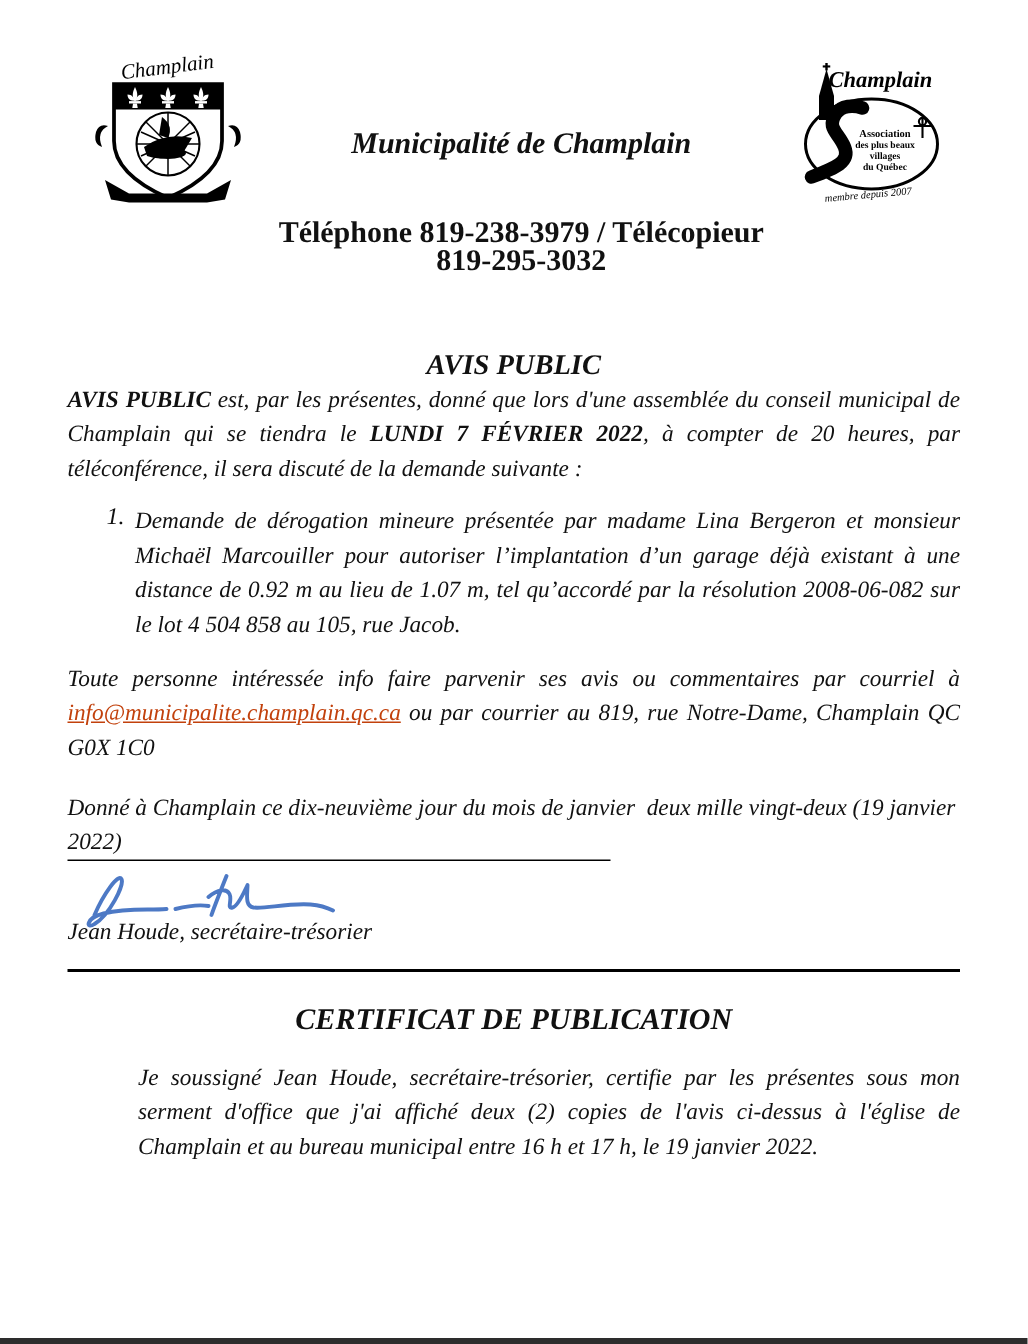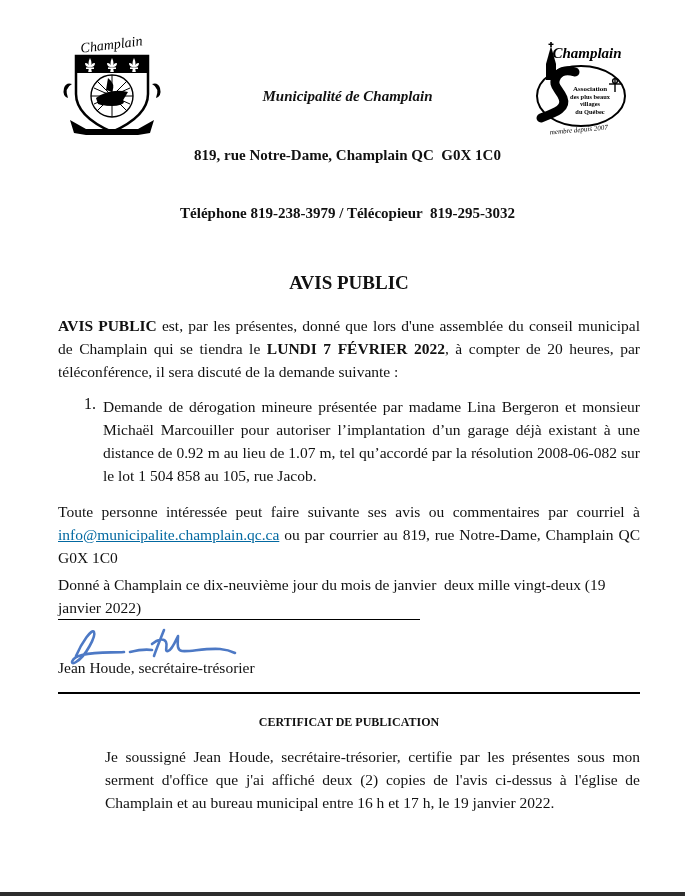--- a/index.html
+++ b/index.html
@@ -2,46 +2,46 @@
 <html><head>
 <meta charset="utf-8">
 <style>
   html,body{margin:0;padding:0;}
   body{
     width:685px;height:896px;position:relative;overflow:hidden;
     background:#ffffff;color:#111;
     font-family:"Liberation Serif","DejaVu Serif",serif;
   }
   .page{position:absolute;inset:0;}
-  .content{padding:0 45px 0 58px;}
+  .content{padding:0 45px 0 45px;font-style:italic;}
   
   .header{display:flex;align-items:flex-start;margin-top:36px;padding:0 50px 0 52px;}
   .logo-left{width:120px;flex:0 0 auto;}
   .header-text{flex:1;text-align:center;padding-top:12px;font-weight:bold;
-    font-size:15px;line-height:19.5px;white-space:pre-wrap;}
+    font-size:20px;line-height:19.5px;white-space:pre-wrap;}
   .org-name{font-style:italic;}
   .logo-right{width:112px;flex:0 0 auto;padding-top:4px;}
   
   .notice-title{text-align:center;font-weight:bold;font-size:19px;margin-top:9px;}
   p{margin:0;font-size:15.5px;line-height:23px;text-align:justify;}
-  .p-intro{margin-top:20px;}
+  .p-intro{}
   .list-item{margin-top:12px;padding-left:45px;position:relative;}
   .list-num{position:absolute;left:26px;top:0;}
   .p-contact{margin-top:13px;}
-  .email-link{color:#0369a1;text-decoration:underline;cursor:pointer;}
-  .p-dated{margin-top:4px;text-align:left;white-space:pre-wrap;}
+  .email-link{color:#c2410c;text-decoration:underline;cursor:pointer;}
+  .p-dated{margin-top:17px;text-align:left;white-space:pre-wrap;}
   
   .sig-block{margin-top:0;}
   .sig-space{height:37px;position:relative;}
   .sig-scribble{position:absolute;left:4px;bottom:-10px;}
   .sig-line{border-bottom:1.6px solid #000;}
   .sig-line.w1{width:362px;}
   .sig-name{margin-top:0;text-align:left;}
   .divider{border:none;border-top:2px solid #000;margin:13px 0 0 0;}
-  .cert-title{text-align:center;font-weight:bold;font-size:12px;margin-top:21px;}
+  .cert-title{text-align:center;font-weight:bold;font-size:20px;margin-top:21px;}
   .p-cert{margin-top:15px;margin-left:47px;}
   .bottom-bar{position:absolute;left:0;bottom:0;width:100%;height:4px;background:#2d2d2d;}
   svg text{font-family:"Liberation Serif","DejaVu Serif",serif;}
 </style>
 </head>
 <body>
 
 <div class="page">
 
   <div class="header">
@@ -94,21 +94,20 @@
 
         <path d="M20,48 Q12,52 16,62 Q10,60 12,52 Q14,46 20,48" fill="#000"></path>
         <path d="M100,48 Q108,52 104,62 Q110,60 108,52 Q106,46 100,48" fill="#000"></path>
 
         <path d="M18,84 L34,93 L86,93 L102,84 L98,97 L86,99 L34,99 L22,97 Z" fill="#000"></path>
       </svg>
     </div>
 
     <div class="header-text">
       <div class="org-name">Municipalité de Champlain</div>
-      <div>819, rue Notre-Dame, Champlain QC  G0X 1C0</div>
       <div>Téléphone 819-238-3979 / Télécopieur  819-295-3032</div>
     </div>
 
     <div class="logo-right">
       <svg width="112" height="98" viewBox="0 0 112 98">
         <text x="64" y="18" text-anchor="middle" font-size="15" font-style="italic" font-weight="bold" fill="#000">Champlain</text>
 
         <g fill="#000">
           <rect x="27.2" y="2" width="1.6" height="5"></rect>
           <rect x="25.5" y="3.6" width="5" height="1.4"></rect>
@@ -137,24 +136,24 @@
   </div>
 
   <div class="content">
 
     <div class="notice-title">AVIS PUBLIC</div>
 
     <p class="p-intro"><b>AVIS PUBLIC</b><span> est, par les présentes, donné que lors d'une assemblée du conseil municipal de Champlain qui se tiendra le </span><b>LUNDI 7 FÉVRIER 2022</b><span>, à compter de 20 heures, par téléconférence, il sera discuté de la demande suivante :</span></p>
 
     <div class="list-item">
       <span class="list-num">1.</span>
-      <p>Demande de dérogation mineure présentée par madame Lina Bergeron et monsieur Michaël Marcouiller pour autoriser l’implantation d’un garage déjà existant à une distance de 0.92 m au lieu de 1.07 m, tel qu’accordé par la résolution 2008-06-082 sur le lot 1 504 858 au 105, rue Jacob.</p>
+      <p>Demande de dérogation mineure présentée par madame Lina Bergeron et monsieur Michaël Marcouiller pour autoriser l’implantation d’un garage déjà existant à une distance de 0.92 m au lieu de 1.07 m, tel qu’accordé par la résolution 2008-06-082 sur le lot 4 504 858 au 105, rue Jacob.</p>
     </div>
 
-    <p class="p-contact"><span>Toute personne intéressée peut faire suivante ses avis ou commentaires par courriel à </span><span class="email-link">info@municipalite.champlain.qc.ca</span><span> ou par courrier au 819, rue Notre-Dame, Champlain QC  G0X 1C0</span></p>
+    <p class="p-contact"><span>Toute personne intéressée info faire parvenir ses avis ou commentaires par courriel à </span><span class="email-link">info@municipalite.champlain.qc.ca</span><span> ou par courrier au 819, rue Notre-Dame, Champlain QC  G0X 1C0</span></p>
 
     <p class="p-dated">Donné à Champlain ce dix-neuvième jour du mois de janvier  deux mille vingt-deux (19 janvier 2022)</p>
 
     <div class="sig-block">
       <div class="sig-space">
         <svg class="sig-scribble" width="180" height="46" viewBox="0 0 180 46">
           <path d="M14,36 C20,22 30,8 32,12 C34,16 24,36 14,42 C8,46 8,38 20,35 C36,31 50,33 62,32 M68,32 C76,30 84,29 90,30 M102,10 C98,20 94,30 92,36 M90,24 C96,19 102,18 104,22 C106,26 102,32 106,31 C110,30 114,20 116,16 C116,22 114,30 120,31 C128,32 142,28 158,29 C164,29.5 169,31 173,33" fill="none" stroke="#4d79c5" stroke-width="2.6" stroke-linecap="round" stroke-linejoin="round"></path>
         </svg>
         <div class="sig-line w1"></div>
       </div>

